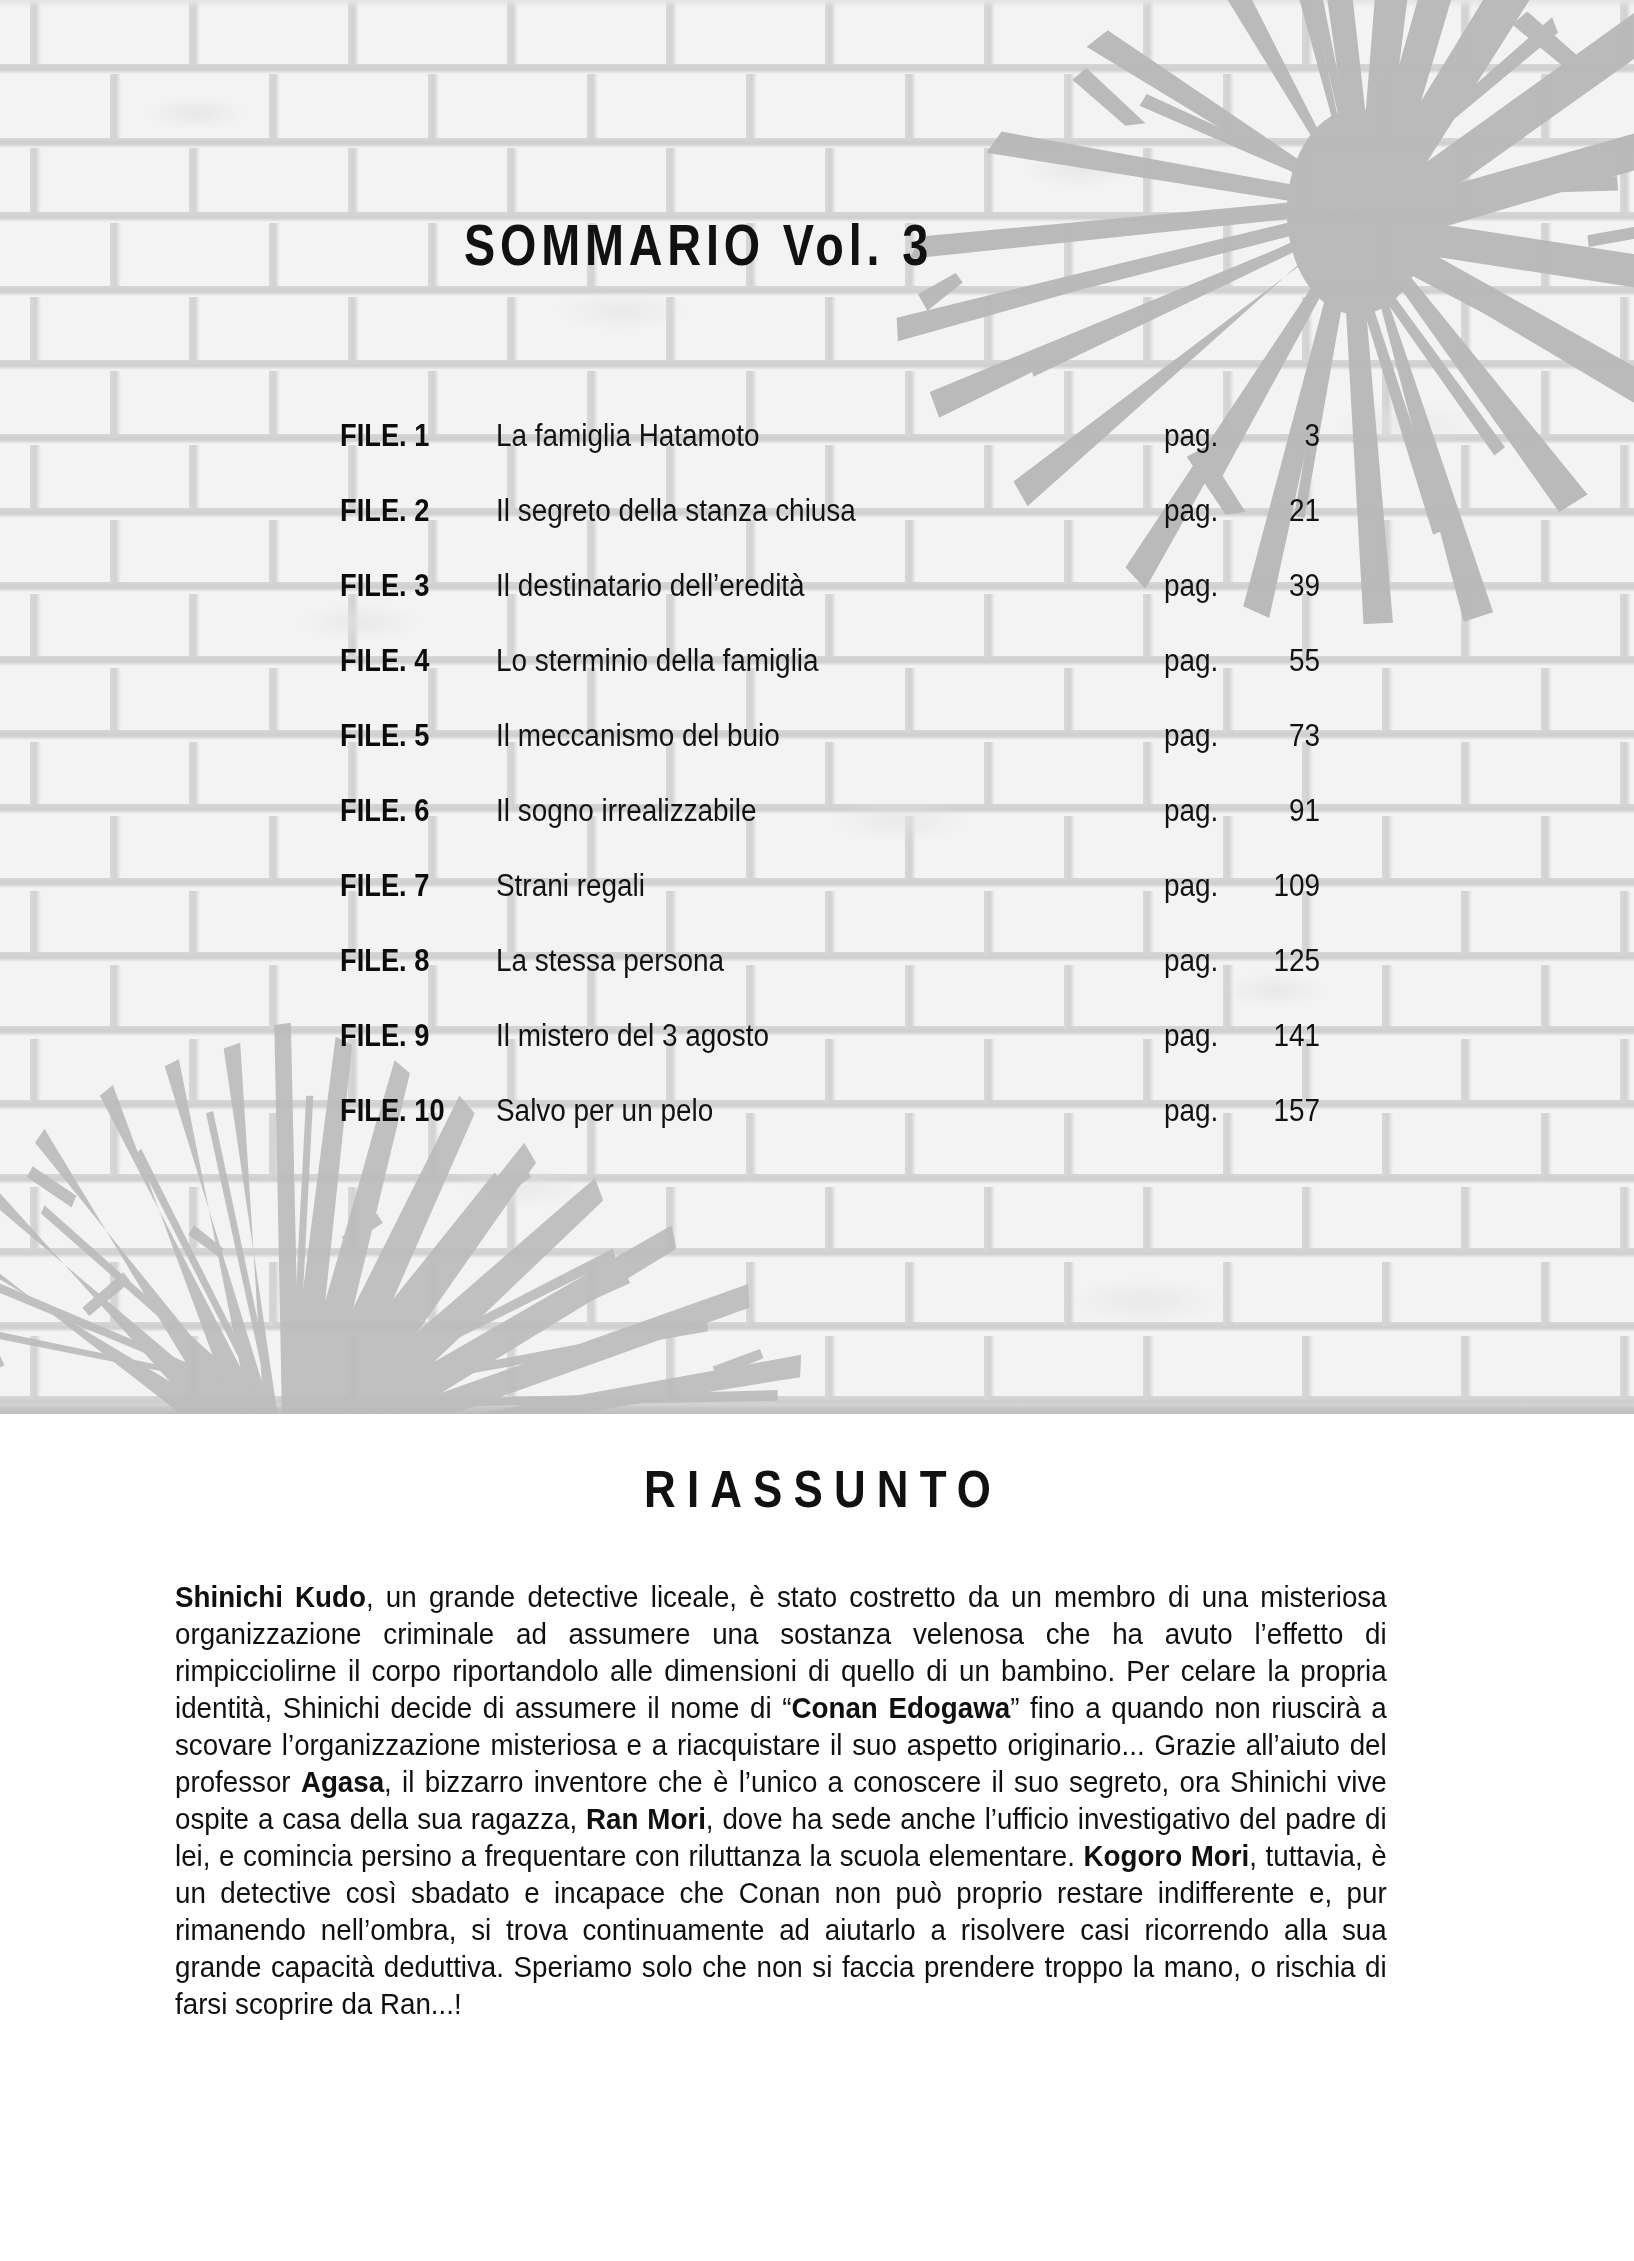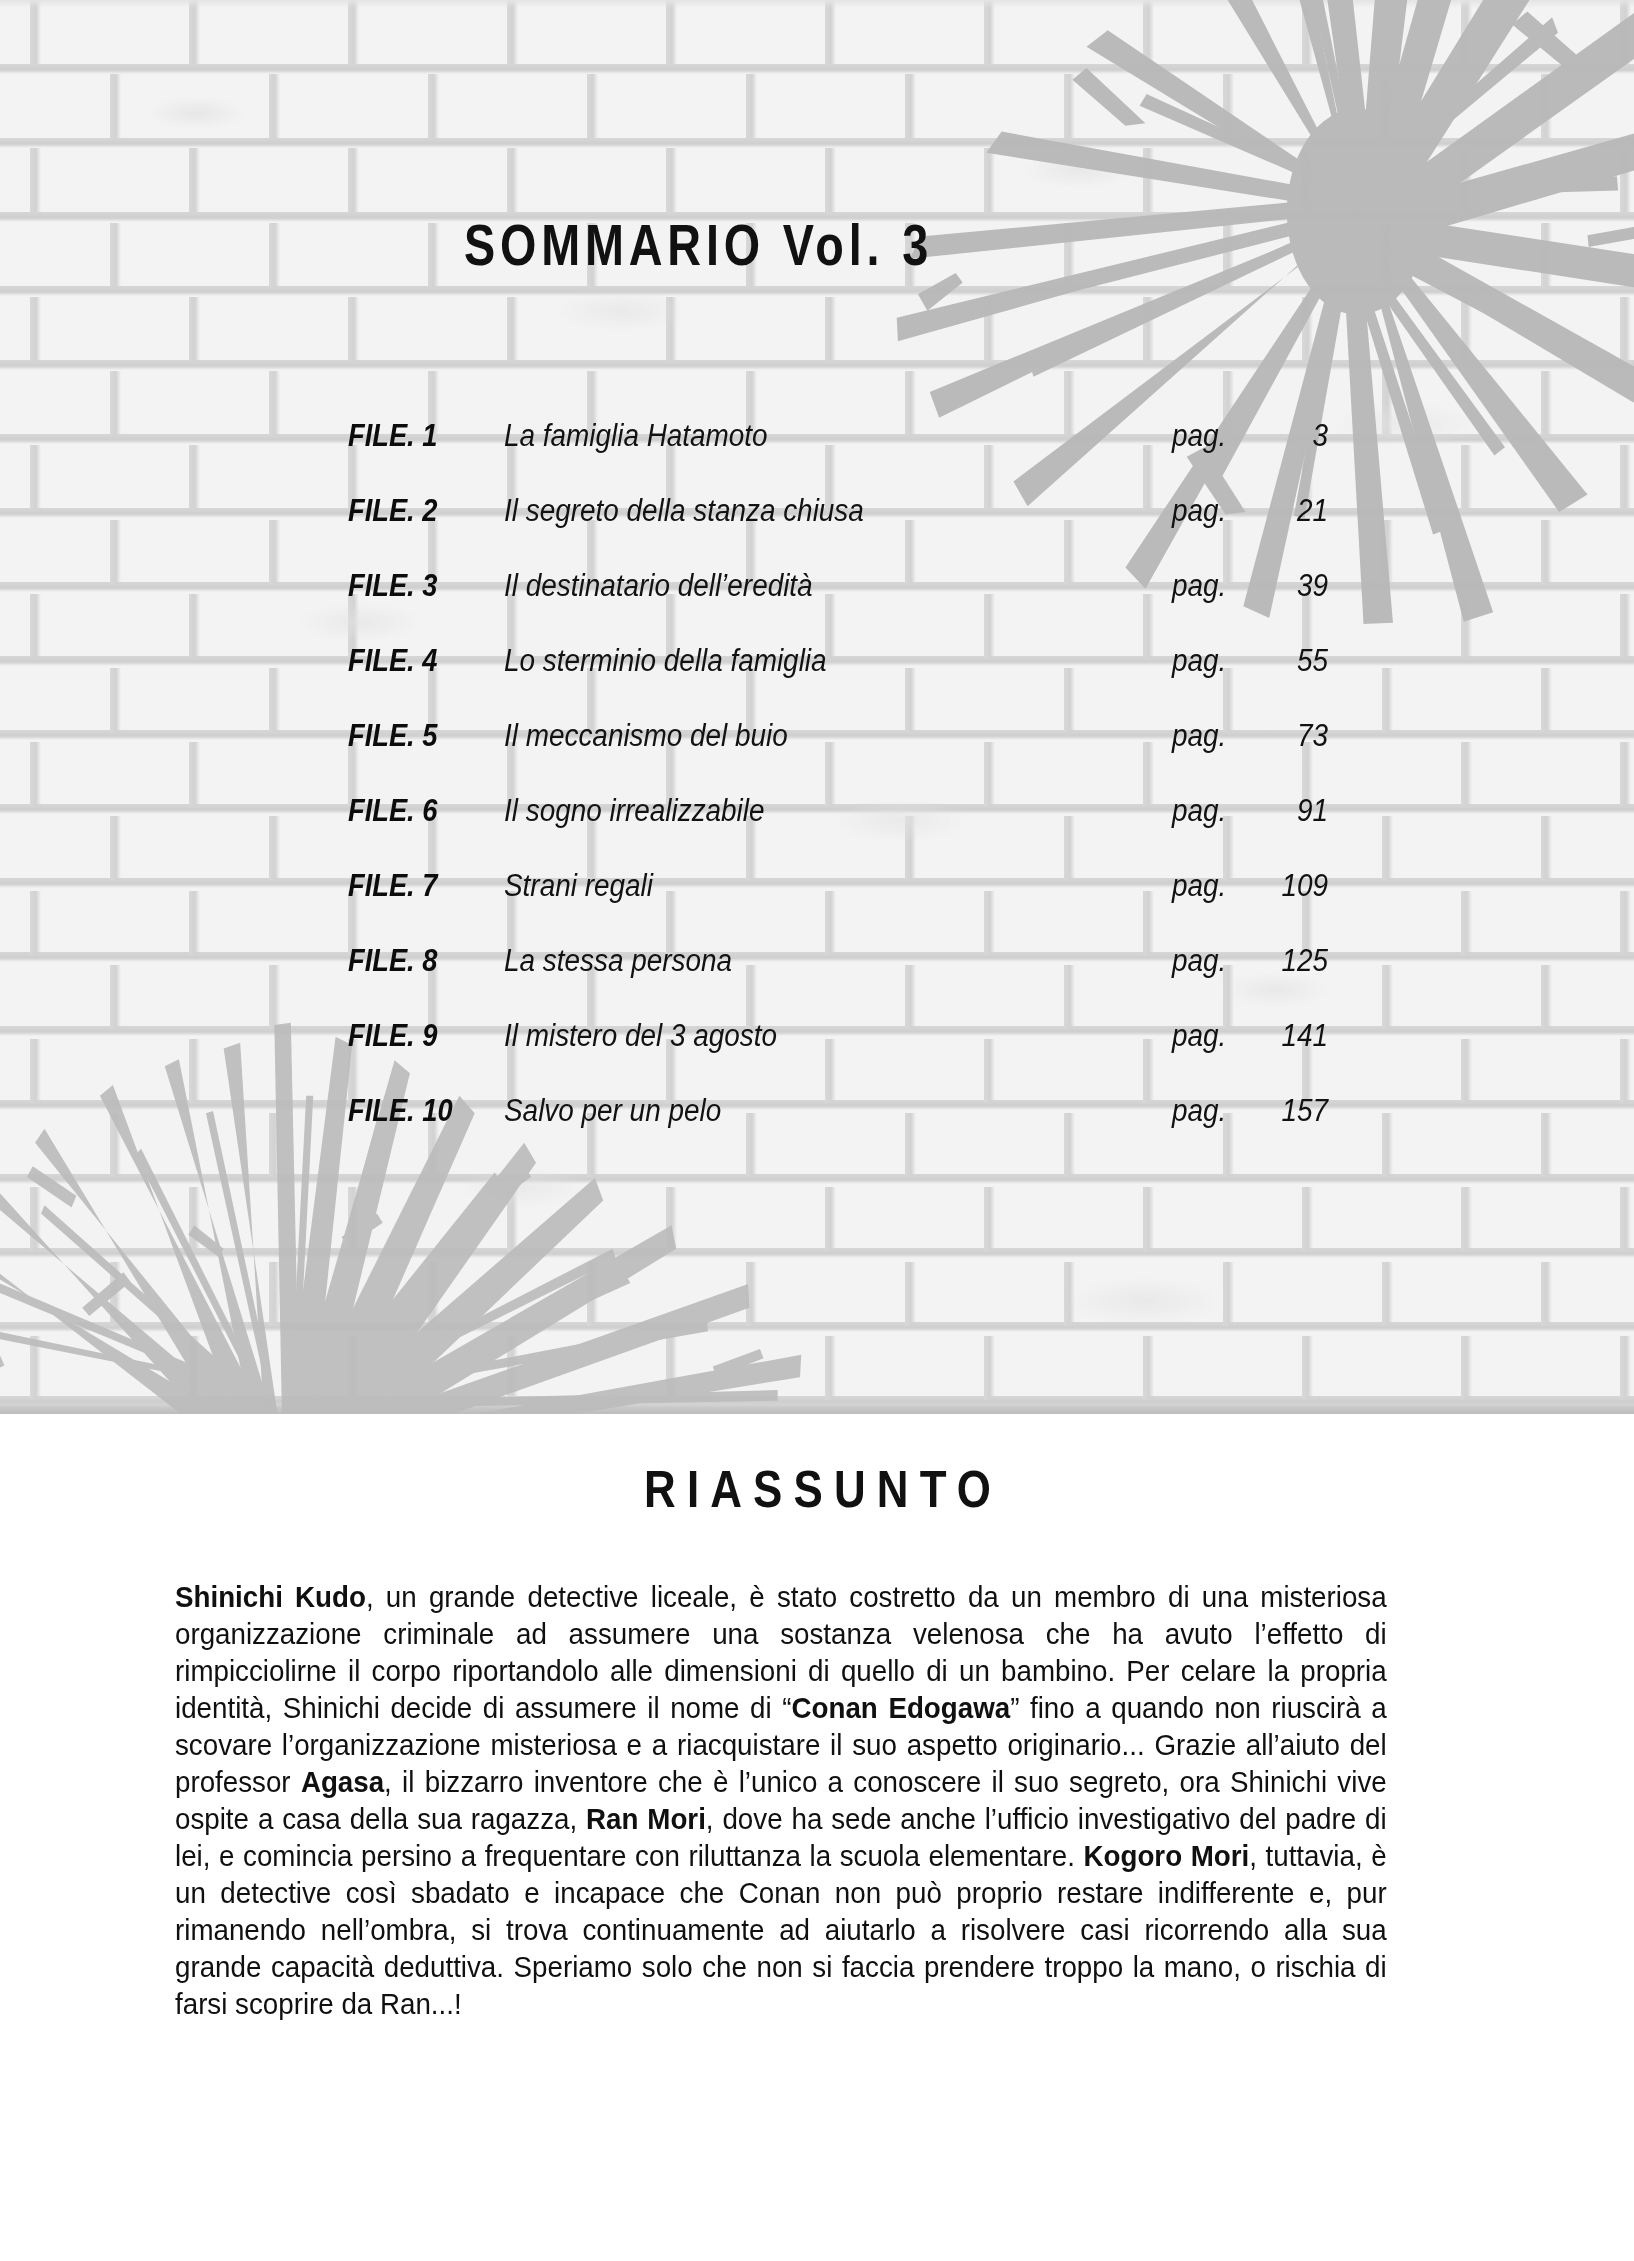--- a/index.html
+++ b/index.html
@@ -112,24 +112,23 @@
     letter-spacing: 5.9px;
     color: #111111;
     transform: scaleX(0.82);
     transform-origin: left top;
     white-space: nowrap;
     line-height: 1;
   }
 
   .toc-list {
     position: absolute;
-    left: 12px;
+    left: 4px;
     top: 398px;
     width: 1582px;
-    font-style: italic;
   }
   .toc-row {
     position: relative;
     height: 75px;
     line-height: 75px;
     white-space: nowrap;
   }
   .toc-file {
     position: absolute;
     left: 336px;

